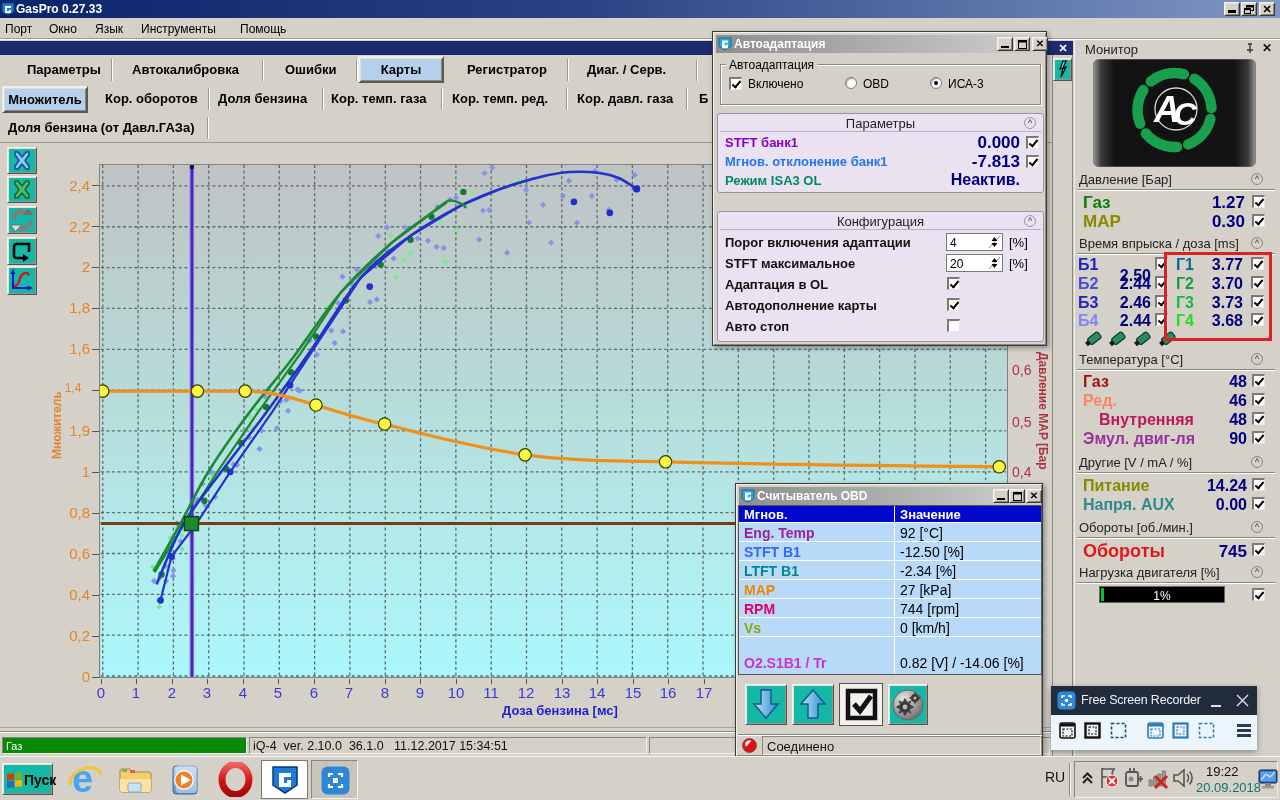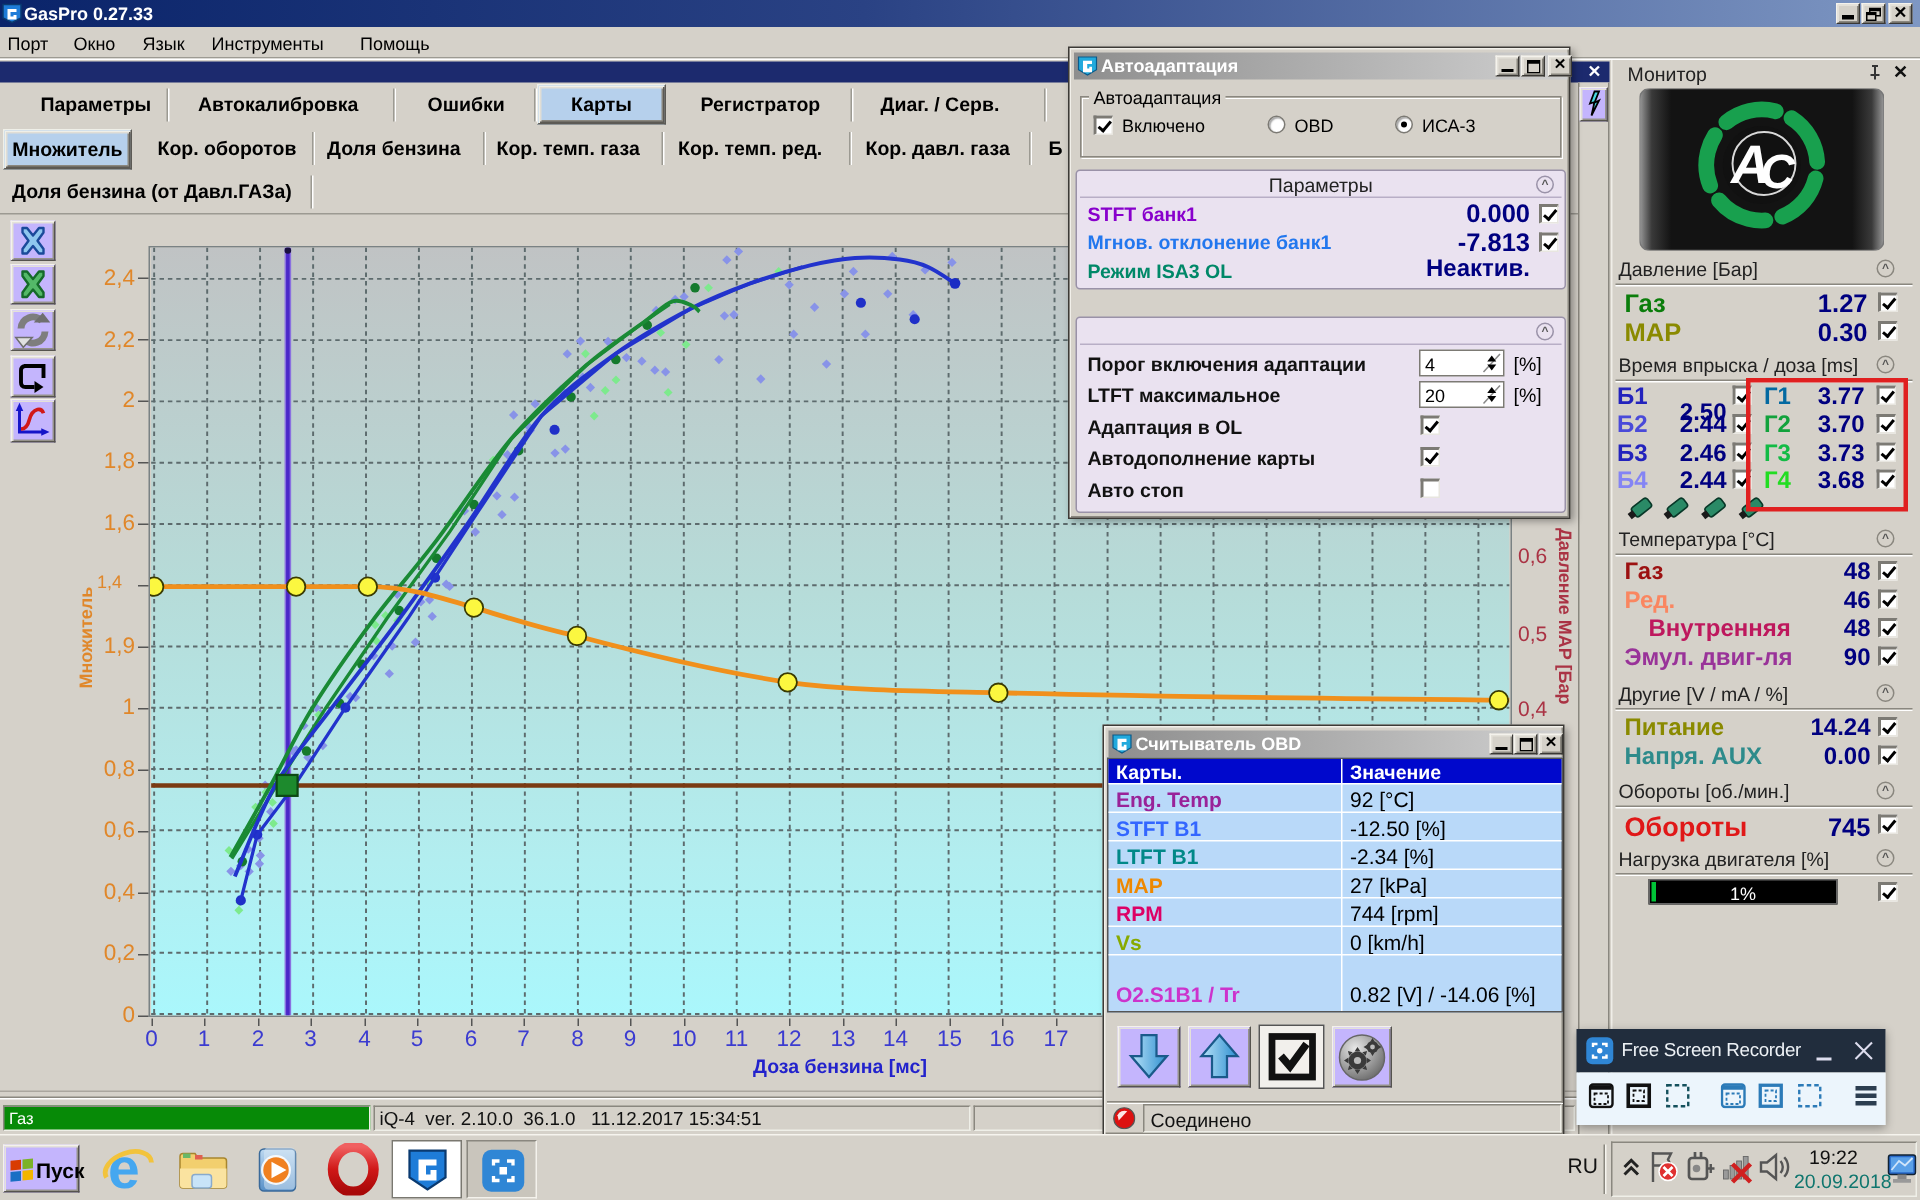--- a/index.html
+++ b/index.html
@@ -11,21 +11,21 @@
 .bin{border-top:1px solid #8a877f;border-left:1px solid #8a877f;border-right:1px solid #efefe8;border-bottom:1px solid #efefe8}
 .cb{position:absolute;width:13px;height:13px;background:#fff;border-top:2px solid #7c7a74;border-left:2px solid #7c7a74;border-right:1px solid #e8e6e0;border-bottom:1px solid #e8e6e0}
 .cb.c:after{content:"";position:absolute;left:1px;top:2px;width:7px;height:3px;border-left:2px solid #000;border-bottom:2px solid #000;transform:rotate(-50deg)}
 .rad{position:absolute;width:12px;height:12px;border-radius:50%;background:#fff;border:1px solid #7c7a74;box-shadow:inset 1px 1px 1px rgba(0,0,0,.35)}
 .rad.c:after{content:"";position:absolute;left:3px;top:3px;width:4px;height:4px;border-radius:50%;background:#000}
 .vsep{position:absolute;width:1px;background:#9c9a92;box-shadow:1px 0 0 #fff}
 .t{position:absolute;white-space:nowrap}
 .navy{color:#000080;font-weight:bold}
 .hdrline{position:absolute;height:1px;background:#8a877f;box-shadow:0 1px 0 #fff}
 .chev{position:absolute;width:12px;height:12px;border-radius:50%;border:1px solid #8a877f;color:#555;font-size:8px;line-height:10px;text-align:center;font-weight:bold}
-.tbtn{position:absolute;background:#c4b5fd;border-top:1px solid #f4f2ec;border-left:1px solid #f4f2ec;border-right:1px solid #55534e;border-bottom:1px solid #55534e;box-shadow:inset 1px 1px 0 #e4e1d9,inset -1px -1px 0 #96938b}
+.tbtn{position:absolute;background:#14b8a6;border-top:1px solid #f4f2ec;border-left:1px solid #f4f2ec;border-right:1px solid #55534e;border-bottom:1px solid #55534e;box-shadow:inset 1px 1px 0 #e4e1d9,inset -1px -1px 0 #96938b}
 .wbtn{position:absolute;width:16px;height:14px;background:#d5d1c9;border-top:1px solid #f4f2ec;border-left:1px solid #f4f2ec;border-right:1px solid #3a3835;border-bottom:1px solid #3a3835;box-shadow:inset 1px 1px 0 #e4e1d9,inset -1px -1px 0 #8a877f;font-size:9px;text-align:center;font-weight:bold;color:#000}
 .win{background:#d5d1c9;border:1px solid #3c3a36;box-shadow:inset 1px 1px 0 #f2f0ea,inset -1px -1px 0 #8a877f,2px 2px 5px rgba(0,0,0,.35)}
 </style></head>
 <body>
 <div id="scr">
 
   <div class="a" style="left:0;top:0;width:1280px;height:18px;background:linear-gradient(to right,#0a246a,#2a4284 45%,#7e97c3)"></div>
   <svg class="a" style="left:1px;top:2px" width="14" height="14" viewBox="0 0 14 14">
       <path d="M1 1h12v9l-6 3-6-3z" fill="#1e7cd8" stroke="#0a3a70" stroke-width="1"></path>
       <path d="M4 4h6v2H6v3h2V8h2v3H4z" fill="#fff"></path>
@@ -551,33 +551,34 @@
   <div class="t navy" style="left:150px;top:19px;width:152px;text-align:right;font-size:17px">0.000</div>
   <div class="cb c" style="left:308px;top:22px"></div>
   <div class="t" style="left:7px;top:40px;font-size:13px;font-weight:bold;color:#2277ee">Мгнов. отклонение банк1</div>
   <div class="t navy" style="left:150px;top:38px;width:152px;text-align:right;font-size:17px">-7.813</div>
   <div class="cb c" style="left:308px;top:41px"></div>
   <div class="t" style="left:7px;top:59px;font-size:13px;font-weight:bold;color:#008868">Режим ISA3 OL</div>
   <div class="t navy" style="left:150px;top:57px;width:152px;text-align:right;font-size:16px">Неактив.</div>
  </div>
 
  <div class="a" style="left:4px;top:179px;width:327px;height:131px;background:#eae2f0;border:1px solid #9a92a8;border-radius:3px">
+  <div class="t" style="left:0;top:2px;width:325px;text-align:center;font-size:13px;color:#222">Конфигурация</div>
   <div class="chev" style="left:306px;top:3px;border-color:#9a92a8">^</div>
   <div class="a" style="left:2px;top:17px;width:321px;height:1px;background:#b8aec6"></div>
   <div class="t" style="left:7px;top:23px;font-size:13px;font-weight:bold;color:#111">Порог включения адаптации</div>
   <div class="a" style="left:228px;top:21px;width:57px;height:18px;background:#fff;border:1px solid #7c7a74">
     <div class="t" style="left:3px;top:2px;font-size:12px">4</div>
     <svg class="a" style="left:41px;top:1px" width="13" height="14" viewBox="0 0 13 14">
             <path d="M1 13 L12 1" stroke="#888" stroke-width="1"></path>
             <path d="M3.5 6 L6.5 2 L9.5 6 Z" fill="#000"></path>
             <path d="M3.5 8 L9.5 8 L6.5 12 Z" fill="#000"></path>
           </svg>
   </div>
   <div class="t" style="left:291px;top:23px;font-size:13px">[%]</div>
-  <div class="t" style="left:7px;top:44px;font-size:13px;font-weight:bold;color:#111">LTFT максимальное</div>
+  <div class="t" style="left:7px;top:44px;font-size:13px;font-weight:bold;color:#111">STFT максимальное</div>
   <div class="a" style="left:228px;top:42px;width:57px;height:18px;background:#fff;border:1px solid #7c7a74">
     <div class="t" style="left:3px;top:2px;font-size:12px">20</div>
     <svg class="a" style="left:41px;top:1px" width="13" height="14" viewBox="0 0 13 14">
             <path d="M1 13 L12 1" stroke="#888" stroke-width="1"></path>
             <path d="M3.5 6 L6.5 2 L9.5 6 Z" fill="#000"></path>
             <path d="M3.5 8 L9.5 8 L6.5 12 Z" fill="#000"></path>
           </svg>
   </div>
   <div class="t" style="left:291px;top:44px;font-size:13px">[%]</div>
   <div class="t" style="left:7px;top:65px;font-size:13px;font-weight:bold;color:#111">Адаптация в OL</div>
@@ -600,21 +601,21 @@
         <div style="margin-top:8px;height:2px;width:8px;background:#000;margin-left:3px"></div>
       </div>
  <div class="wbtn" style="left:273px;top:5px"><svg width="9" height="9" style="margin-top:2px" viewBox="0 0 9 9">
           <rect x="0.5" y="0.5" width="8" height="8" fill="none" stroke="#000"></rect>
           <rect x="0.5" y="0.5" width="8" height="2" fill="#000"></rect>
         </svg></div>
  <div class="wbtn" style="left:290px;top:5px;font-size:10px;line-height:12px">✕</div>
 
  <div class="a" style="left:2px;top:21px;width:304px;height:170px;background:#b9d9f9;border:1px solid #555">
   <div class="a" style="left:0;top:0;width:302px;height:16px;background:#0008cc"></div>
-  <div class="t" style="left:5px;top:1px;font-size:13px;font-weight:bold;color:#fff">Карты.</div>
+  <div class="t" style="left:5px;top:1px;font-size:13px;font-weight:bold;color:#fff">Мгнов.</div>
   <div class="t" style="left:161px;top:1px;font-size:13px;font-weight:bold;color:#fff">Значение</div>
   <div class="a" style="left:155px;top:0;width:1px;height:168px;background:#fff"></div>
   <div class="a" style="left:0;top:16px;width:302px;height:1px;background:#fff"></div>
   <div class="t" style="left:5px;top:19px;font-size:14px;font-weight:bold;color:#992299">Eng. Temp</div>
         <div class="t" style="left:161px;top:19px;font-size:14px;color:#000">92 [°C]</div>
   <div class="a" style="left:0;top:35px;width:302px;height:1px;background:#fff"></div>
   <div class="t" style="left:5px;top:38px;font-size:14px;font-weight:bold;color:#3366ff">STFT B1</div>
         <div class="t" style="left:161px;top:38px;font-size:14px;color:#000">-12.50 [%]</div>
   <div class="a" style="left:0;top:54px;width:302px;height:1px;background:#fff"></div>
   <div class="t" style="left:5px;top:57px;font-size:14px;font-weight:bold;color:#008888">LTFT B1</div>

